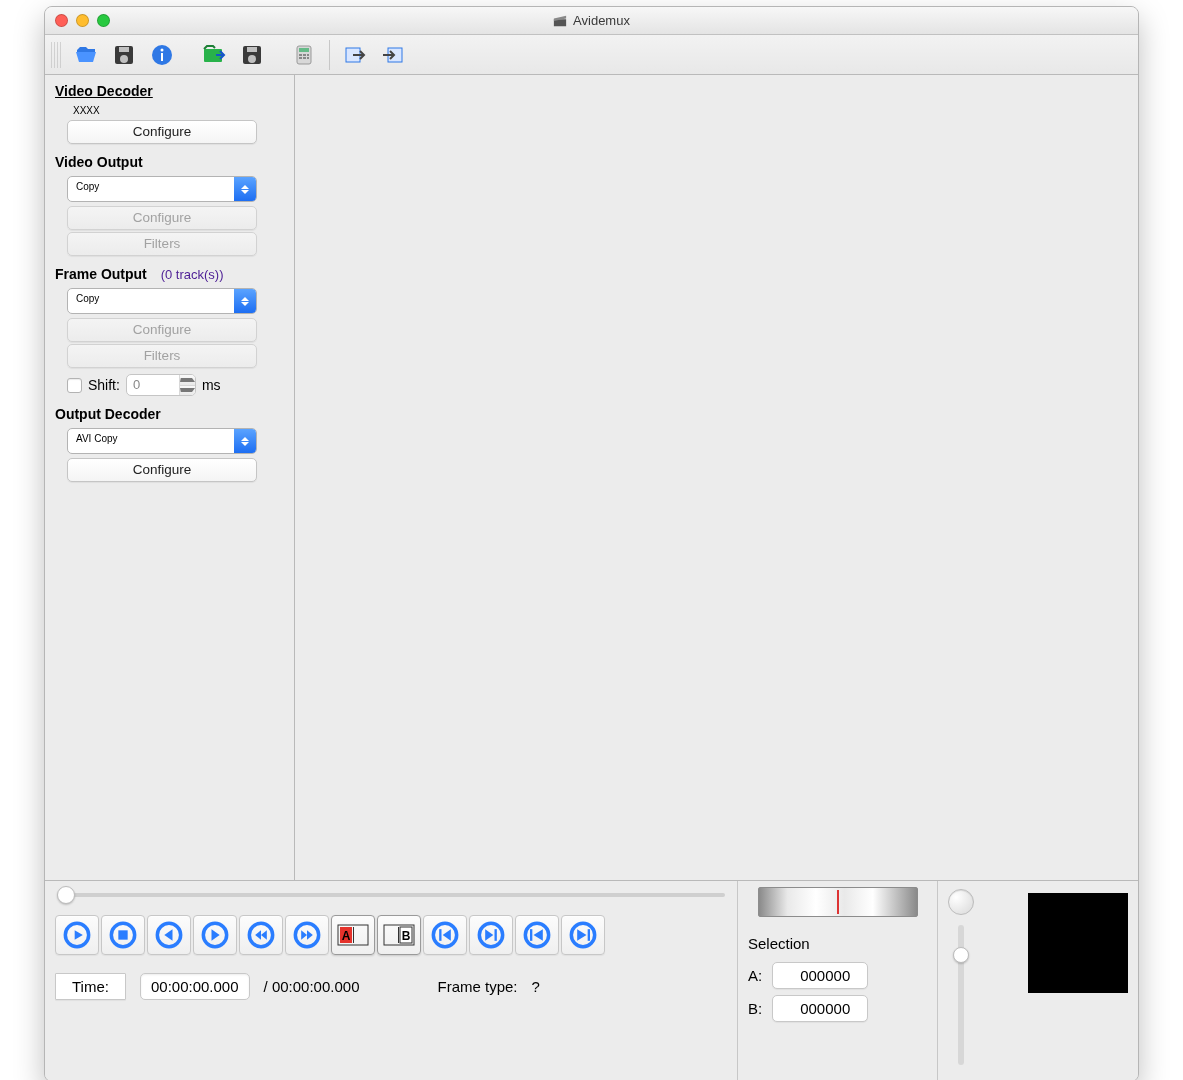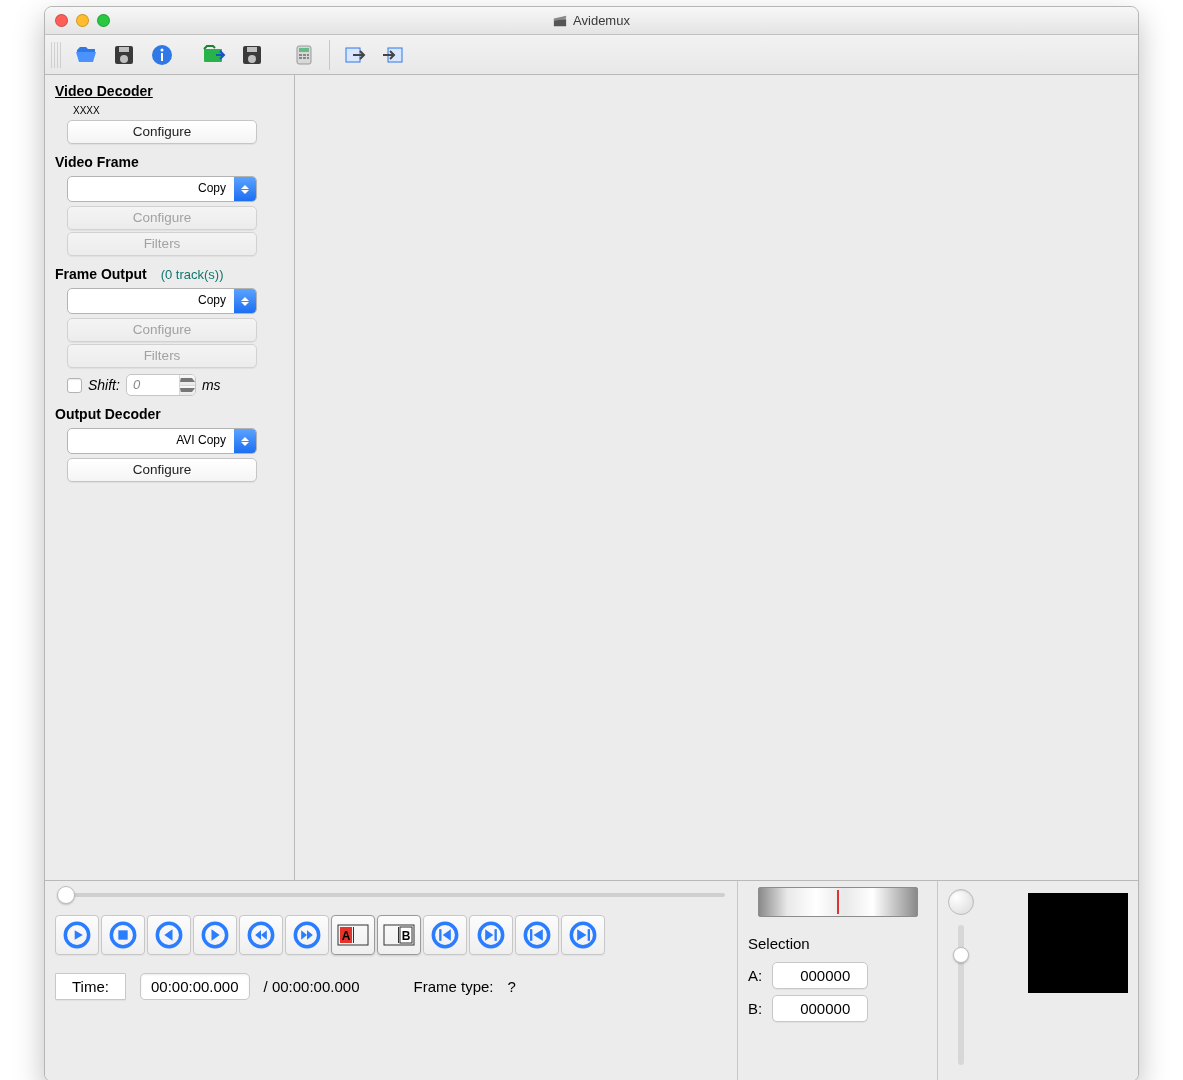--- a/index.html
+++ b/index.html
@@ -21,38 +21,38 @@
   .tbtn svg { width:24px; height:24px; }
   .tsep { width: 10px; }
   .tdiv { width:1px; height:30px; background:#c7c7c7; margin:0 4px; }
   
   .main { flex:1; display:flex; border-bottom:1px solid #b9b9b9; }
   .sidebar { width: 250px; background:#ececec; border-right:1px solid #b9b9b9; padding: 8px 10px 12px; }
   .sec-title { font-weight: bold; font-size: 14px; margin-top: 10px; margin-bottom: 6px; }
   .sec-title:first-child { margin-top: 0; text-decoration: underline; }
   .sec-sub { margin-left: 18px; font-size: 10px; margin-bottom: 4px; }
   .combo { display:flex; align-items:stretch; width: 190px; height:26px; margin:4px 0 4px 12px; background:#fff; border:1px solid #b3b3b3; border-radius:5px; overflow:hidden; box-shadow: inset 0 1px 0 rgba(255,255,255,.7); }
-  .combo .ctext { flex:1; padding:4px 8px; font-size:12px;text-align:right; }
+  .combo .ctext { flex:1; padding:4px 8px; font-size:10px; }
   .combo .carrow { width:22px; background: linear-gradient(#5aa3ff,#1d6ef2); display:flex; flex-direction:column; align-items:center; justify-content:center; gap:1px; }
   .combo .carrow .tri { width:0;height:0;border-left:4px solid transparent;border-right:4px solid transparent;}
   .combo .carrow .up{ border-bottom:4px solid #fff;}
   .combo .carrow .down{ border-top:4px solid #fff;}
   .btn { display:block; width:190px; height:24px; line-height:22px; text-align:center; background: linear-gradient(#ffffff,#f4f4f4); border:1px solid #c5c5c5; border-radius:5px; font-size:13.5px; color:#222; margin:2px 0 2px 12px; box-shadow: 0 1px 1px rgba(0,0,0,.06);}
   .btn.disabled { color:#a2a2a2; background: linear-gradient(#f4f4f4,#ececec); border-color:#d2d2d2; }
-  .row-shift { display:flex; align-items:center; gap:6px; margin:6px 0 6px 12px; font-size:14px;font-style:italic;}
+  .row-shift { display:flex; align-items:center; gap:6px; margin:6px 0 6px 12px; font-size:14px;}
   .checkbox { width:15px; height:15px; background:#fff; border:1px solid #b3b3b3; border-radius:3px; box-shadow: inset 0 1px 1px rgba(0,0,0,.08);}
   .spin { display:flex; align-items:stretch; border:1px solid #c5c5c5; border-radius:5px; overflow:hidden; background:#fff; height:22px;}
   .spin .sval { width:52px; padding:2px 6px; color:#888; font-size:13px;}
   .spin .sbtns { width:16px; display:flex; flex-direction:column;}
   .spin .sbtns div{ flex:1; display:flex; align-items:center; justify-content:center; background:linear-gradient(#f9f9f9,#e9e9e9); border-left:1px solid #d8d8d8;}
   .spin .sbtns div+div{ border-top:1px solid #d8d8d8;}
   .tri2{ width:0;height:0;border-left:3px solid transparent;border-right:3px solid transparent;}
   .tri2.up{ border-bottom:4px solid #777;}
   .tri2.down{ border-top:4px solid #777;}
-  .sec-title .sub { font-weight:normal; font-size:13px; color:#0f766e; margin-left:10px;}
+  .sec-title .sub { font-weight:normal; font-size:13px; color:#4c1d95; margin-left:10px;}
   .preview { flex:1; background:#ececec; }
   
   .bottom { height: 200px; background:#ececec; display:flex; }
   .bl-left { flex:1; padding:4px 10px 10px; display:flex; flex-direction:column; border-right:1px solid #c7c7c7;}
   .seek-row { padding:8px 2px 14px; }
   .seek { position:relative; height:4px; background:#cfcfcf; border-radius:2px; width:100%; }
   .seek .knob { position:absolute; left:0; top:50%; transform:translate(0,-50%); width:18px; height:18px; background:#fff; border:1px solid #bcbcbc; border-radius:50%; box-shadow:0 1px 2px rgba(0,0,0,.2);}
   .playbar { display:flex; gap:2px; flex-wrap:wrap; padding:4px 0 12px;}
   .pbtn { width:44px; height:40px; border:1px solid #c7c7c7; border-radius:4px; background:linear-gradient(#fcfcfc,#efefef); display:flex; align-items:center; justify-content:center; box-shadow:0 1px 0 rgba(255,255,255,.7) inset, 0 1px 1px rgba(0,0,0,.05);}
   .pbtn svg { width:28px; height:28px; }
@@ -166,21 +166,21 @@
     </div>
   </div>
 
   <div class="main">
     <div class="sidebar">
 
       <div class="sec-title">Video Decoder</div>
       <div class="sec-sub">XXXX</div>
       <div class="btn">Configure</div>
 
-      <div class="sec-title">Video Frame</div>
+      <div class="sec-title">Video Output</div>
       <div class="combo">
         <div class="ctext">Copy</div>
         <div class="carrow">
             <div class="tri up"></div>
             <div class="tri down"></div>
           </div>
       </div>
       <div class="btn disabled">Configure</div>
       <div class="btn disabled">Filters</div>
 
@@ -316,21 +316,21 @@
               <circle cx="12" cy="12" r="10" class="blue-ring"></circle>
               <polygon points="7,7 15,12 7,17" class="blue-glyph"></polygon>
               <rect x="16" y="7" width="2" height="10" class="blue-glyph"></rect>
             </svg>
           </div>
       </div>
       <div class="time-row">
         <div class="time-label-box">Time:</div>
         <div class="time-val-box">00:00:00.000</div>
         <span><span>/ </span><span>00:00:00.000</span></span>
-        <span style="margin-left:40px">Frame type:</span>
+        <span style="margin-left:64px">Frame type:</span>
         <span>?</span>
       </div>
     </div>
 
     <div class="bl-mid">
       <div class="jog"></div>
       <div class="sel-title">Selection</div>
       <div class="sel-row">
         <span>A:</span>
         <div class="sel-val">000000</div>

